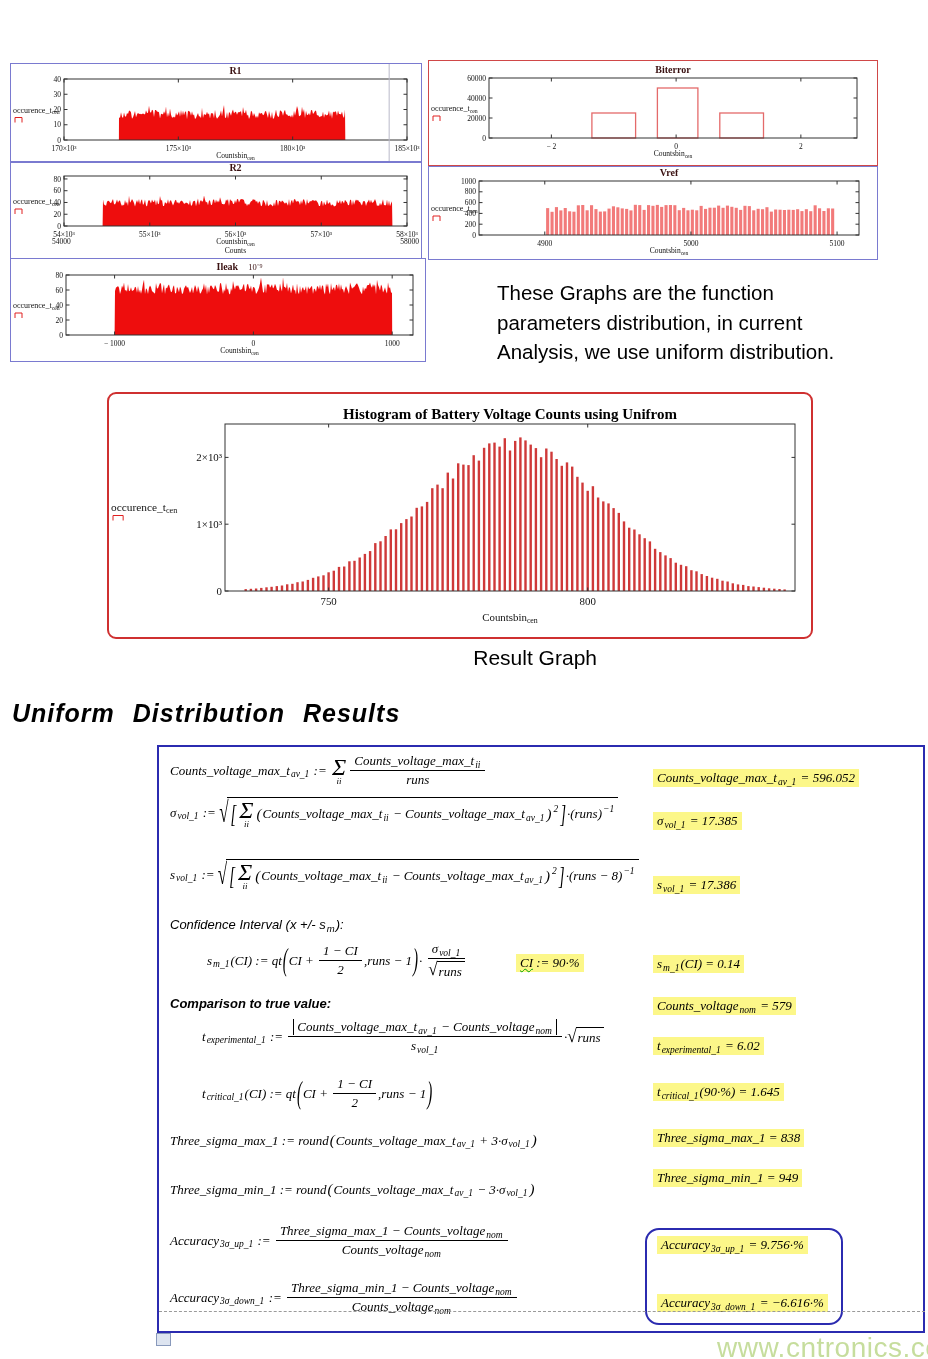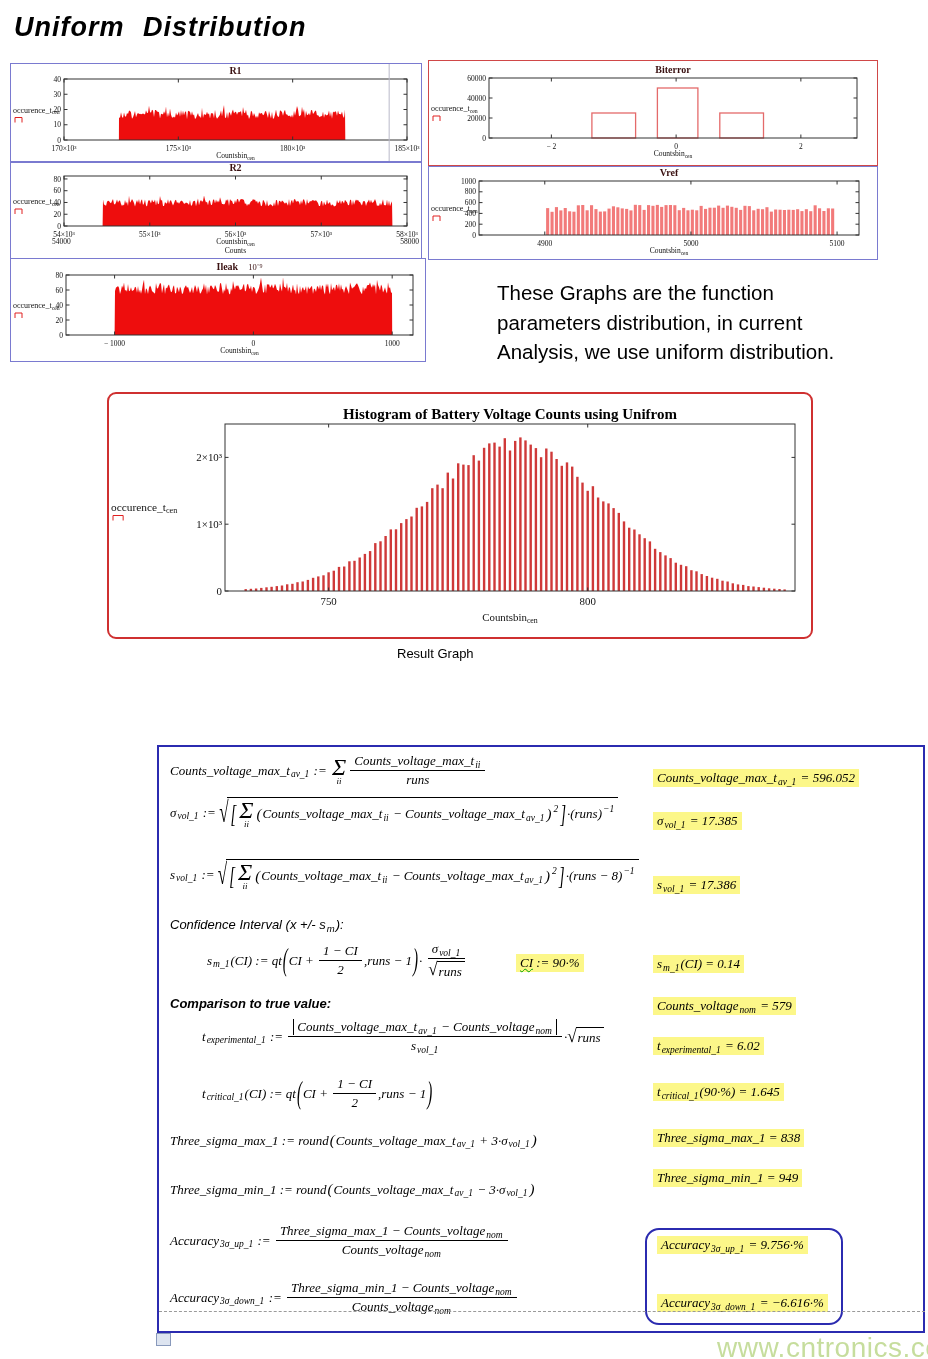--- a/index.html
+++ b/index.html
@@ -10,21 +10,21 @@
   h1{left:14px;top:12px;font-size:27px;}
   h2{left:12px;top:699px;font-size:25px;}
   .chartbox{position:absolute;background:#fff;border:1px solid #888;}
   .b-blue{border-color:#7a7ad0;}
   .b-red{border-color:#d04848;}
   .chart{position:absolute;left:0;top:0;right:0;bottom:0;}
   .para{position:absolute;left:497px;top:278px;width:440px;font-size:20.5px;
         line-height:29.5px;white-space:pre-line;}
   .hist-panel{position:absolute;left:107px;top:392px;width:702px;height:243px;
         border:2px solid #cf3030;border-radius:9px;background:#fff;}
-  .caption{position:absolute;left:397px;top:646px;width:200px;text-align:left;font-size:13px;}
+  .caption{position:absolute;left:397px;top:646px;width:200px;text-align:right;font-size:21px;}
   .results-panel{position:absolute;left:157px;top:745px;width:764px;height:584px;
         border:2px solid #2b2bb0;background:#fff;}
   .bluebox{position:absolute;left:486px;top:481px;width:194px;height:93px;
         border:2px solid #2b2bb0;border-radius:14px;}
   .dash{position:absolute;height:0;border-top:1px dashed #9a9a9a;}
   .anchor{position:absolute;left:156px;top:1333px;width:13px;height:11px;
         border:1px solid #8899bb;background:#dde4f0;}
   .watermark{position:absolute;left:717px;top:1332px;width:200px;text-align:right;
         font-size:28px;color:#c6dd9d;letter-spacing:.5px;}
   
@@ -50,21 +50,20 @@
   .pg{display:inline-block;font-size:15px;padding:0 1px;transform-origin:center;}
   .pc{display:inline-flex;align-items:center;}
   .abs{display:inline-flex;align-items:center;border-left:1px solid #000;border-right:1px solid #000;
        padding:0 3px;margin:0 1px;}
 </style>
 </head>
 <body>
 
 <div class="page">
 
-  <h1>Uniform  Distribution</h1>
 
   <div class="chartbox b-blue" style="left:10px;top:63px;width:410px;height:97px">
     <div class="chart"><svg width="410" height="97" viewBox="0 0 410 97">
           <rect x="53" y="15" width="343" height="61" fill="#fff"></rect>
           <path d="M107.9 76L108 53.3L109 53.9L110 48.2L111 52.7L112 54.0L113 48.4L114 52.5L115 52.5L116 49.0L117 50.0L118 46.8L119 46.7L120 48.6L121 54.8L122 53.3L123 50.4L124 47.1L125 53.3L126 50.5L127 48.8L128 49.9L129 49.7L130 50.2L131 50.0L132 49.6L133 50.1L134 50.4L135 46.2L136 49.0L137 48.8L138 41.7L139 48.1L140 48.8L141 45.7L142 46.4L143 53.0L144 45.9L145 46.1L146 47.5L147 47.8L148 48.3L149 54.6L150 49.8L151 50.0L152 50.5L153 47.3L154 49.7L155 42.4L156 53.2L157 48.6L158 52.7L159 44.4L160 50.8L161 53.4L162 53.5L163 52.4L164 53.8L165 48.5L166 51.6L167 50.1L168 47.2L169 52.8L170 46.1L171 51.8L172 46.5L173 51.2L174 48.1L175 47.2L176 55.2L177 46.7L178 47.2L179 47.7L180 51.8L181 47.3L182 51.4L183 50.2L184 54.9L185 54.1L186 51.3L187 49.1L188 52.5L189 52.2L190 54.2L191 43.8L192 54.0L193 50.1L194 50.8L195 50.7L196 47.7L197 50.6L198 49.3L199 54.4L200 49.1L201 49.5L202 49.3L203 54.2L204 45.7L205 52.4L206 54.8L207 53.6L208 52.3L209 50.5L210 46.2L211 52.2L212 46.2L213 41.0L214 53.6L215 54.1L216 48.0L217 54.8L218 48.1L219 48.9L220 51.7L221 47.8L222 45.6L223 49.5L224 48.0L225 47.7L226 50.8L227 48.2L228 48.3L229 48.1L230 47.0L231 52.2L232 42.9L233 48.4L234 49.3L235 45.7L236 51.8L237 50.5L238 54.9L239 52.6L240 46.7L241 47.8L242 52.4L243 48.9L244 51.6L245 53.9L246 51.4L247 54.1L248 48.2L249 50.0L250 48.9L251 49.2L252 51.2L253 50.6L254 47.4L255 47.1L256 50.5L257 53.9L258 46.9L259 51.0L260 54.5L261 47.7L262 55.0L263 53.9L264 50.4L265 45.5L266 51.1L267 52.7L268 52.8L269 46.2L270 47.1L271 48.0L272 51.7L273 47.8L274 45.8L275 50.5L276 50.3L277 51.7L278 52.1L279 51.5L280 53.6L281 50.4L282 53.7L283 46.8L284 51.8L285 46.9L286 42.1L287 45.5L288 52.2L289 51.7L290 50.8L291 42.8L292 48.7L293 45.1L294 54.1L295 46.7L296 51.0L297 50.7L298 49.0L299 51.4L300 46.2L301 45.9L302 50.1L303 48.7L304 47.0L305 46.6L306 51.4L307 51.0L308 52.6L309 53.2L310 51.7L311 52.4L312 47.5L313 53.7L314 49.8L315 51.2L316 51.2L317 50.4L318 46.5L319 52.8L320 47.7L321 54.8L322 47.5L323 48.5L324 47.6L325 47.4L326 51.8L327 46.4L328 50.1L329 49.9L330 50.5L331 47.6L332 52.2L333 53.9L334 45.5L334.3 76Z" fill="#ee0d0d"></path>
           <rect x="53" y="15" width="343" height="61" fill="none" stroke="#333" stroke-width="1"></rect>
           <line x1="53" y1="76" x2="56.5" y2="76" stroke="#333"></line>
           <line x1="396" y1="76" x2="392.5" y2="76" stroke="#333"></line>
           <text x="50" y="78.625" text-anchor="end" font-size="7.5" fill="#111" font-family="Liberation Serif,serif">0</text>
           <line x1="53" y1="60.75" x2="56.5" y2="60.75" stroke="#333"></line>
@@ -445,20 +444,21 @@
           <text x="478.72727272727275" y="210.875" text-anchor="middle" font-size="10.875" fill="#111" font-family="Liberation Serif,serif">800</text>
           <text x="401" y="25" text-anchor="middle" font-size="15" font-weight="bold" fill="#000000" font-family="Liberation Serif,serif">Histogram of Battery Voltage Counts using Unifrom</text>
           <text x="401" y="226.75" text-anchor="middle" font-size="10.875" fill="#111" font-family="Liberation Serif,serif">Countsbin<tspan font-size="7.83" dy="2.3925">cen</tspan></text>
           <text x="2" y="116.5" text-anchor="start" font-size="11.375" fill="#111" font-family="Liberation Serif,serif">occurence_t<tspan font-size="8.19" dy="2.5025">cen</tspan></text>
           <path d="M4 126.5 L4 121.5 L14.15 121.5 L14.15 126.5" fill="none" stroke="#e02020" stroke-width="1"></path>
         </svg></div>
   </div>
 
   <div class="caption">Result Graph</div>
 
+  <h2>Uniform  Distribution Results</h2>
 
   <div class="results-panel">
     <div class="mrow" style="left:11px;top:6px">
         <span class="mt">Counts_voltage_max_t</span>
         <span class="msub">av_1</span>
         <span class="mt"> := </span>
         <span class="sum">
           <span class="sig">Σ</span>
           <span class="idx">ii</span>
         </span>

